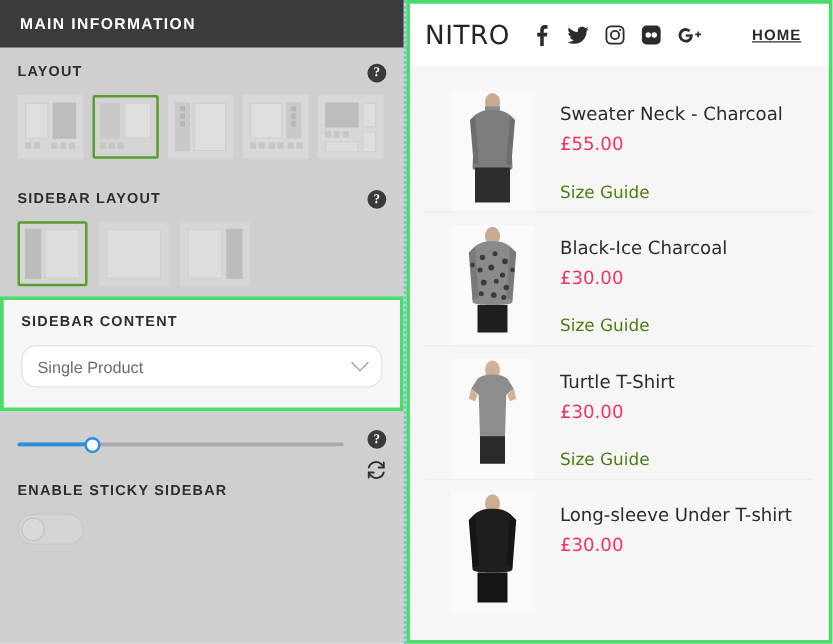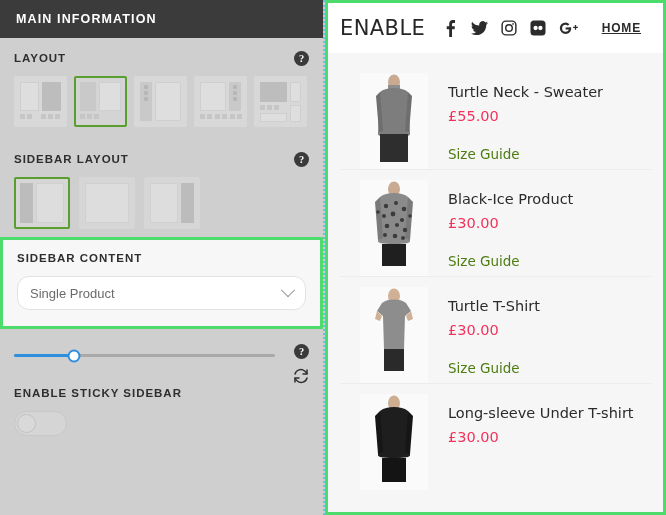--- a/index.html
+++ b/index.html
@@ -311,21 +311,21 @@
       <div class="sec-title">ENABLE STICKY SIDEBAR</div>
       <div class="toggle">
         <div class="knob"></div>
       </div>
     </div>
   </div>
 
   <div class="preview">
 
     <div class="site-header">
-      <div class="brand">ENABLE</div>
+      <div class="brand">NITRO</div>
 
       <div class="socials">
         <span>
           <svg width="15" height="17" viewBox="0 0 10 18" fill="#2b2b2b">
               <path d="M6.6 18V9.8h2.7l.4-3.2H6.6V4.6c0-.9.3-1.5 1.6-1.5h1.6V.2C9.5.1 8.6 0 7.5 0 5.2 0 3.6 1.4 3.6 4.1v2.5H1v3.2h2.6V18h3z"></path>
             </svg>
         </span>
         <span>
           <svg width="17" height="15" viewBox="0 0 20 17" fill="#2b2b2b">
               <path d="M20 2a8.2 8.2 0 0 1-2.36.65A4.1 4.1 0 0 0 19.44.31a8.2 8.2 0 0 1-2.6 1A4.1 4.1 0 0 0 9.8 5.06 11.65 11.65 0 0 1 1.39.75a4.1 4.1 0 0 0 1.27 5.47A4.07 4.07 0 0 1 .8 5.7v.05a4.1 4.1 0 0 0 3.29 4.02 4.1 4.1 0 0 1-1.85.07 4.1 4.1 0 0 0 3.83 2.85A8.23 8.23 0 0 1 0 14.4a11.6 11.6 0 0 0 6.29 1.85c7.55 0 11.68-6.26 11.68-11.69l-.01-.53A8.36 8.36 0 0 0 20 2z"></path>
@@ -364,21 +364,21 @@
             <rect width="68" height="96" fill="#fafafa"></rect>
             <ellipse cx="34" cy="9" rx="6" ry="7.6" fill="#c9a98f"></ellipse>
             <path d="M28 12h12v5l-6 2-6-2z" fill="#8e8e8e"></path>
             <path d="M20 19c4-3 8-4 14-4s10 1 14 4l2 42c0 2-3 3-16 3s-16-1-16-3z" fill="#7d7d7d"></path>
             <path d="M20 19l-4 4 3 36 4-1z" fill="#6e6e6e"></path>
             <path d="M48 19l4 4-3 36-4-1z" fill="#6e6e6e"></path>
             <rect x="20" y="61" width="28" height="28" fill="#2e2e2e"></rect>
           </svg>
         </div>
         <div class="info">
-          <div class="pname">Turtle Neck - Sweater</div>
+          <div class="pname">Sweater Neck - Charcoal</div>
           <div class="pprice">£55.00</div>
           <div class="sguide">Size Guide</div>
         </div>
       </div>
 
       <div class="prod">
         <div class="ph">
           <svg width="68" height="96" viewBox="0 0 68 96">
             <rect width="68" height="96" fill="#fafafa"></rect>
             <ellipse cx="34" cy="9" rx="6" ry="7.6" fill="#c9a98f"></ellipse>
@@ -398,21 +398,21 @@
               <circle cx="25" cy="55" r="2"></circle>
                 <circle cx="35" cy="56" r="2.3"></circle>
                 <circle cx="43" cy="58" r="2"></circle>
               <circle cx="18" cy="32" r="1.8"></circle>
                 <circle cx="50" cy="36" r="1.8"></circle>
             </g>
             <rect x="22" y="64" width="24" height="22" fill="#1f1f1f"></rect>
           </svg>
         </div>
         <div class="info">
-          <div class="pname">Black-Ice Product</div>
+          <div class="pname">Black-Ice Charcoal</div>
           <div class="pprice">£30.00</div>
           <div class="sguide">Size Guide</div>
         </div>
       </div>
 
       <div class="prod">
         <div class="ph">
           <svg width="68" height="96" viewBox="0 0 68 96">
             <rect width="68" height="96" fill="#fafafa"></rect>
             <ellipse cx="34" cy="9" rx="6" ry="7.6" fill="#d0b195"></ellipse>

